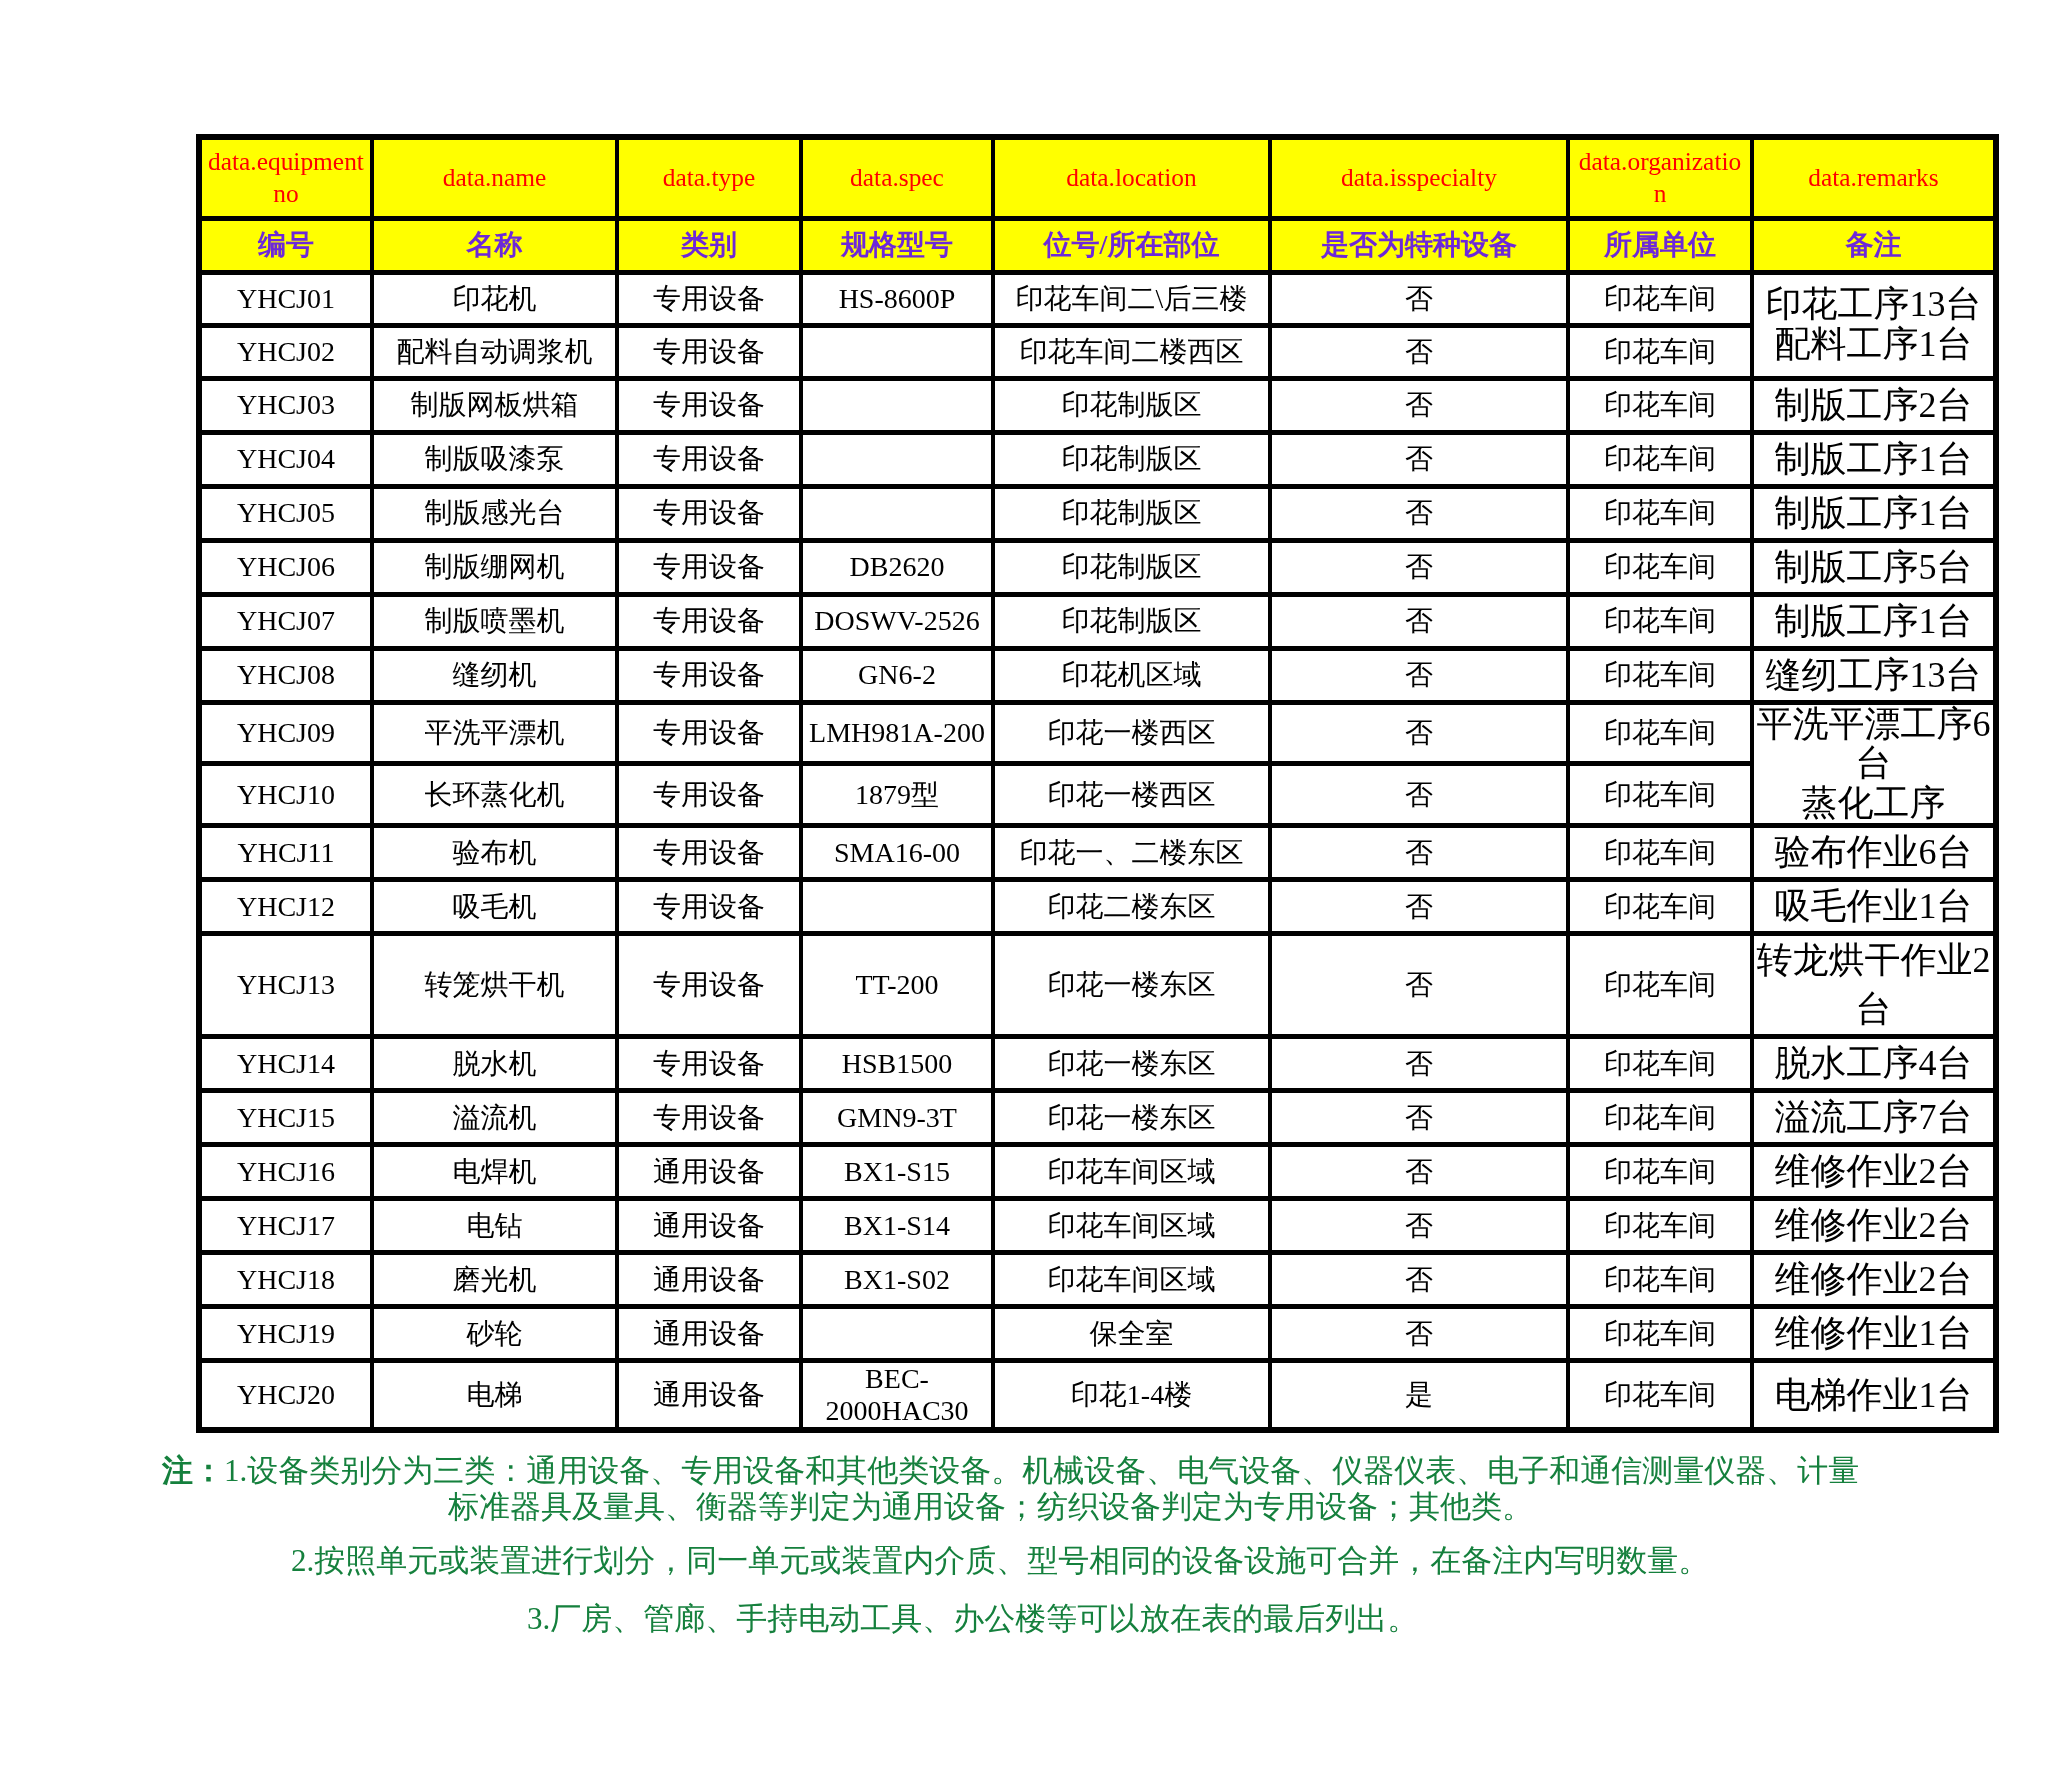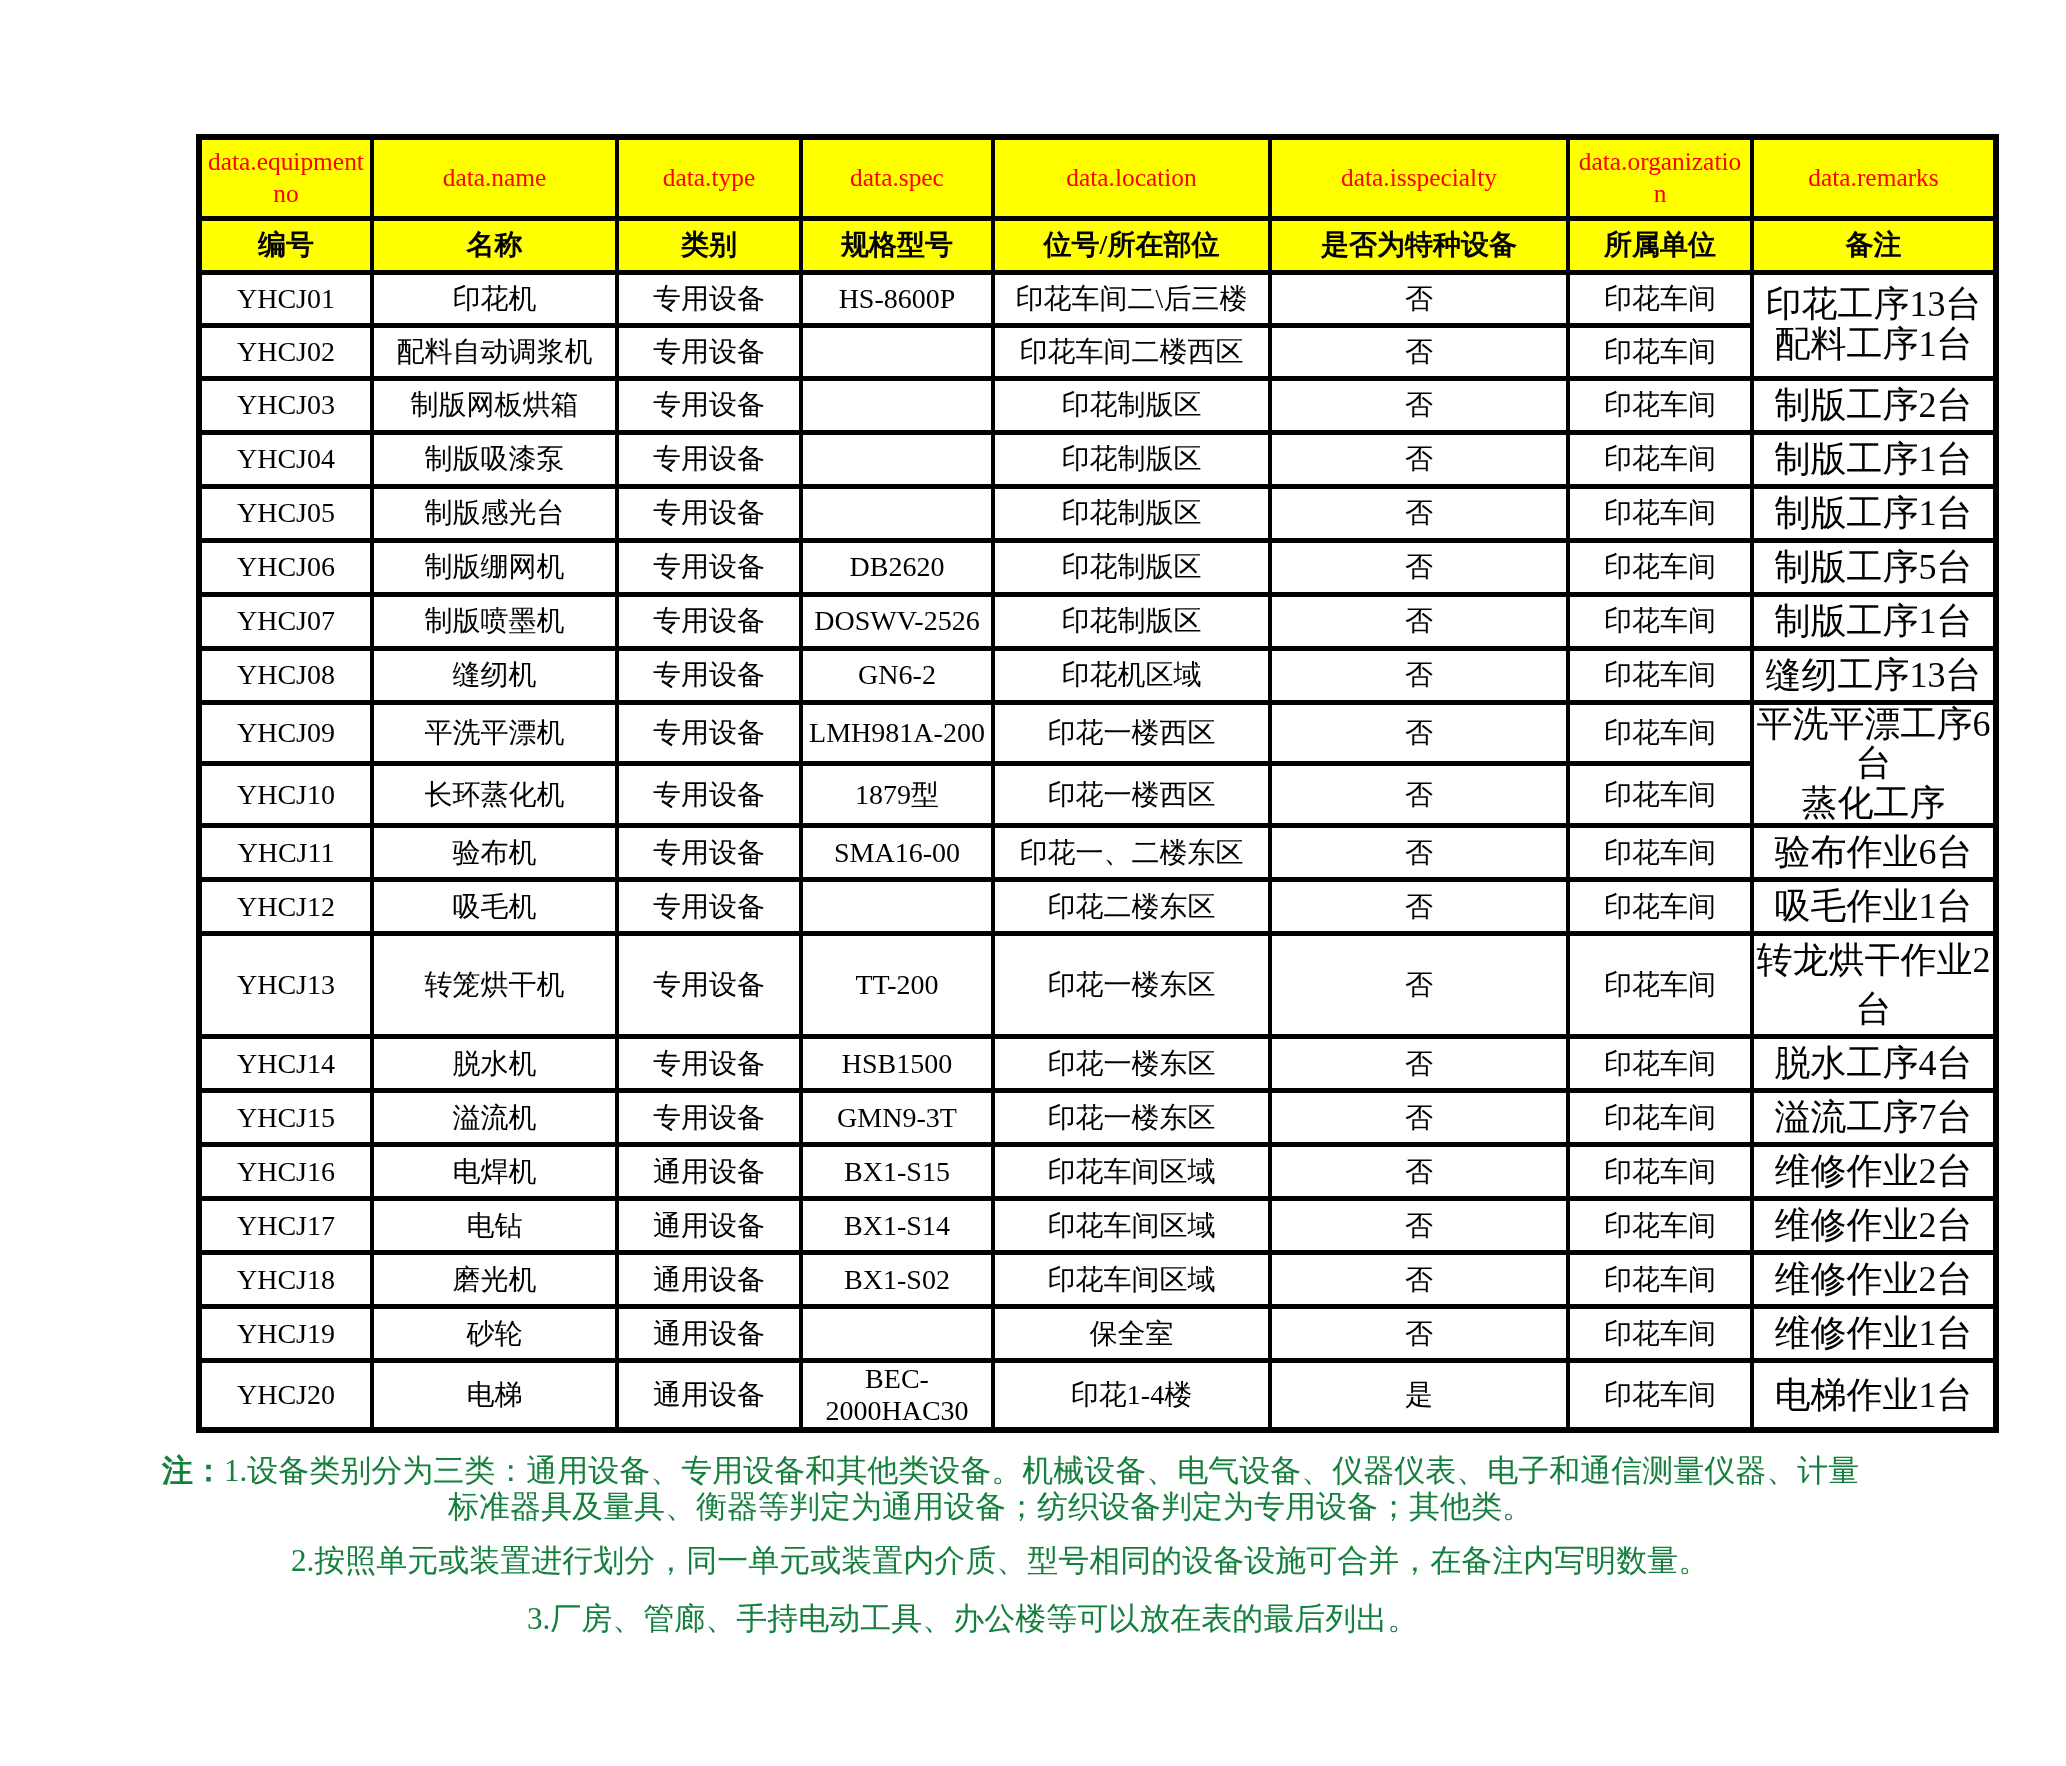--- a/index.html
+++ b/index.html
@@ -41,21 +41,21 @@
     color: #ff0000;
     font-weight: normal;
     font-size: 25.4px;
     line-height: 1.25;
     word-break: break-all;
     padding: 0 4.8px;
   }
   tr.cn-header-row { height: 54px; }
   tr.cn-header-row th {
     background: #ffff00;
-    color: #000000;
+    color: #6d28d9;
     font-weight: bold;
     font-size: 28px;
   }
   tbody tr { height: 53px; }
   tbody td {
     font-size: 28px;
     color: #000000;
     font-weight: normal;
   }
   td.remark-cell { font-size: 36px; }

